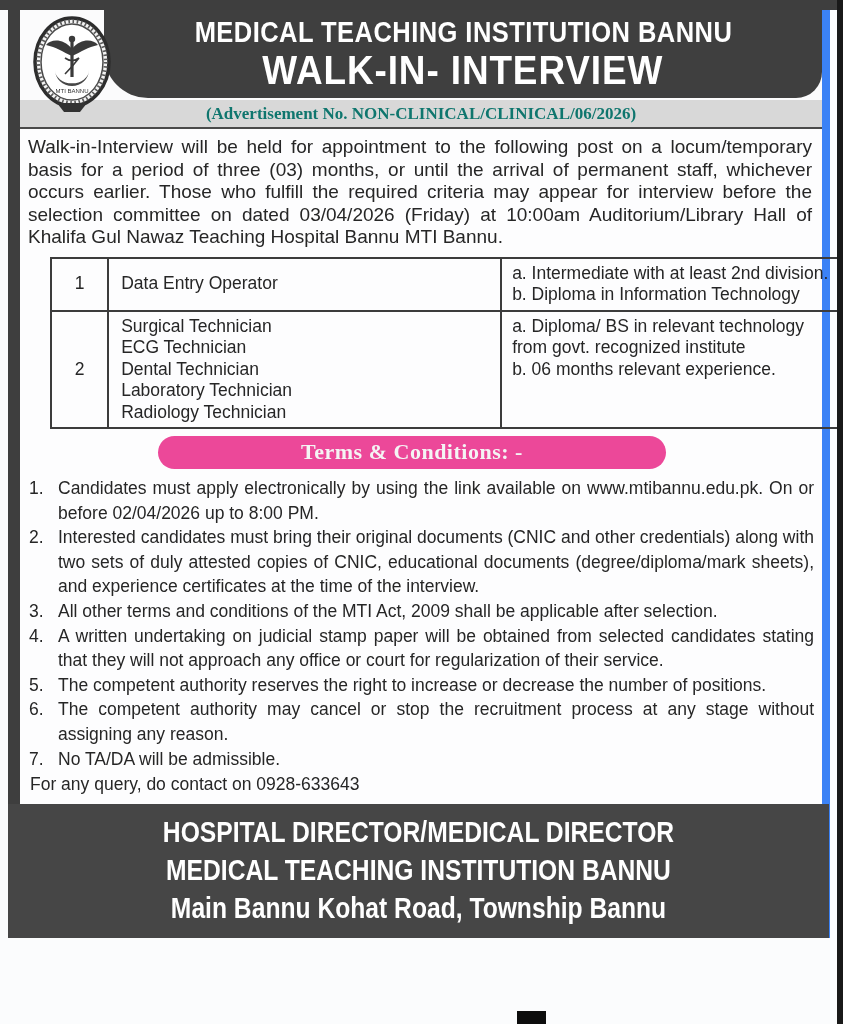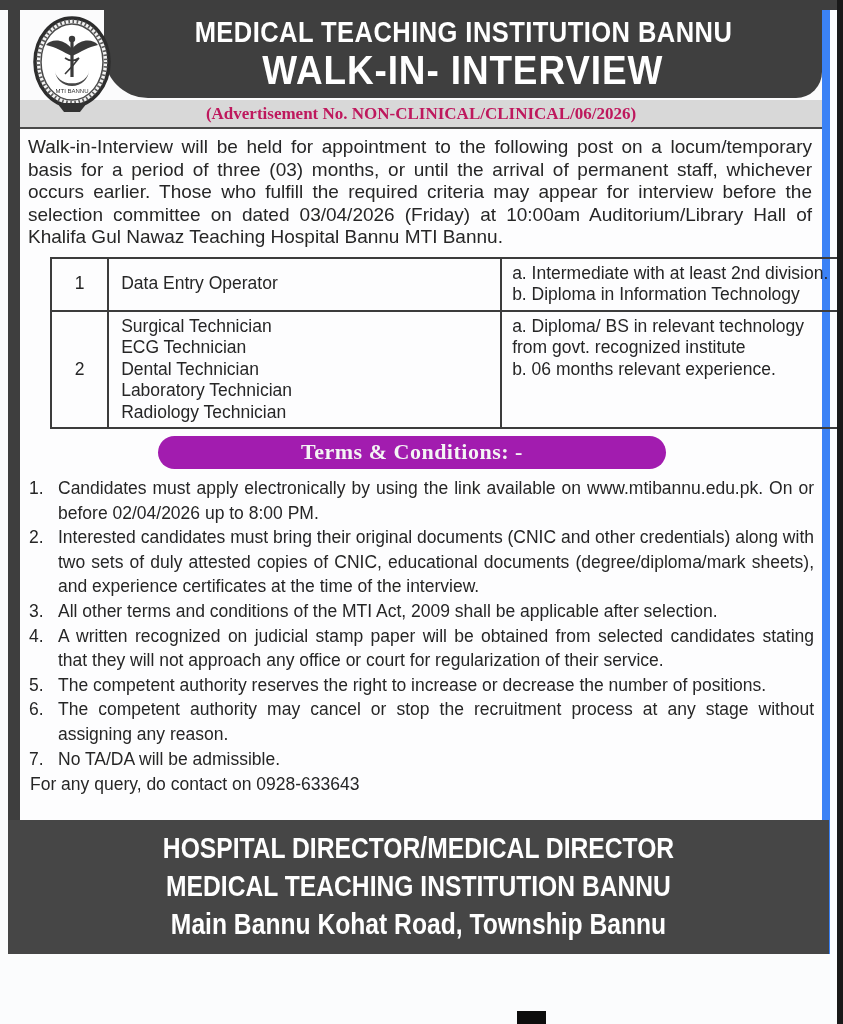--- a/index.html
+++ b/index.html
@@ -20,47 +20,47 @@
     border-radius:0 0 26px 44px;
     display:flex;flex-direction:column;align-items:center;justify-content:center;
   }
   .banner .l1{color:#fff;font-weight:bold;font-size:29px;line-height:32px;white-space:nowrap;transform:scaleX(.88);letter-spacing:0.5px;}
   .banner .l2{color:#fff;font-weight:bold;font-size:41px;line-height:44px;white-space:nowrap;transform:scaleX(.9);letter-spacing:1px;}
   .logo{position:absolute;left:12px;top:4px;width:80px;height:104px;z-index:3;}
   
   .ad-band{
     background:#d8d8d8;border-bottom:2px solid #4a4a4a;
     text-align:center;font-family:"Liberation Serif",serif;font-weight:bold;
-    font-size:17px;line-height:20px;padding:4px 0 3px;color:#be185d;
+    font-size:17px;line-height:20px;padding:4px 0 3px;color:#0f766e;
   }
   
   .intro{padding:7px 10px 3px 8px;font-size:19px;line-height:22.5px;text-align:justify;}
   
   table.posts{border-collapse:collapse;margin:5px 4px 7px 30px;width:789px;table-layout:fixed;}
   table.posts th,table.posts td{border:2px solid #3c3c3c;font-size:17.5px;line-height:21.5px;}
   col.c1{width:56px;}col.c2{width:385px;}col.c3{width:330px;}
   th.h{font-weight:bold;text-align:left;padding:5px 8px;}
   th.h.center{text-align:center;}
   td.sno{text-align:center;vertical-align:middle;font-weight:normal;}
   td.post{padding:4px 8px 4px 12px;vertical-align:middle;}
   td.qual{padding:4px 8px 4px 10px;vertical-align:top;}
   
   .pill{
-    width:508px;margin:7px 0 5px 138px;background:#a21caf;border-radius:17px;
+    width:508px;margin:7px 0 5px 138px;background:#ec4899;border-radius:17px;
     text-align:center;color:#f4f4f4;font-family:"Liberation Serif",serif;font-weight:bold;
     font-size:22px;line-height:26px;padding:3px 0 4px;letter-spacing:0.5px;
   }
   .terms{padding:2px 8px 0 6px;}
   .t-item{display:flex;font-size:17.5px;line-height:24.6px;}
   .t-num{flex:none;width:29px;padding-left:3px;}
   .t-text{flex:1;text-align:justify;}
   .query{font-size:17.5px;line-height:24px;padding:1px 0 8px 4px;}
   
   .ft{
-    background:#464646;margin:16px -7px 0 -12px;text-align:center;
+    background:#464646;margin:0 -7px 0 -12px;text-align:center;
     padding:9px 16px 11px;
   }
   .ft div{color:#fff;font-weight:bold;font-size:29px;line-height:38px;white-space:nowrap;transform:scaleX(.85);}
   .bsq{position:absolute;left:517px;top:1011px;width:29px;height:13px;background:#0d0d0d;}
 </style>
 </head>
 <body>
 
 <div class="sheet">
   <div class="right-strip"></div>
@@ -136,21 +136,21 @@
       <div class="t-item">
         <span class="t-num">2.</span>
         <span class="t-text">Interested candidates must bring their original documents (CNIC and other credentials) along with two sets of duly attested copies of CNIC, educational documents (degree/diploma/mark sheets), and experience certificates at the time of the interview.</span>
       </div>
       <div class="t-item">
         <span class="t-num">3.</span>
         <span class="t-text">All other terms and conditions of the MTI Act, 2009 shall be applicable after selection.</span>
       </div>
       <div class="t-item">
         <span class="t-num">4.</span>
-        <span class="t-text">A written recognized on judicial stamp paper will be obtained from selected candidates stating that they will not approach any office or court for regularization of their service.</span>
+        <span class="t-text">A written undertaking on judicial stamp paper will be obtained from selected candidates stating that they will not approach any office or court for regularization of their service.</span>
       </div>
       <div class="t-item">
         <span class="t-num">5.</span>
         <span class="t-text">The competent authority reserves the right to increase or decrease the number of positions.</span>
       </div>
       <div class="t-item">
         <span class="t-num">6.</span>
         <span class="t-text">The competent authority may cancel or stop the recruitment process at any stage without assigning any reason.</span>
       </div>
       <div class="t-item">

